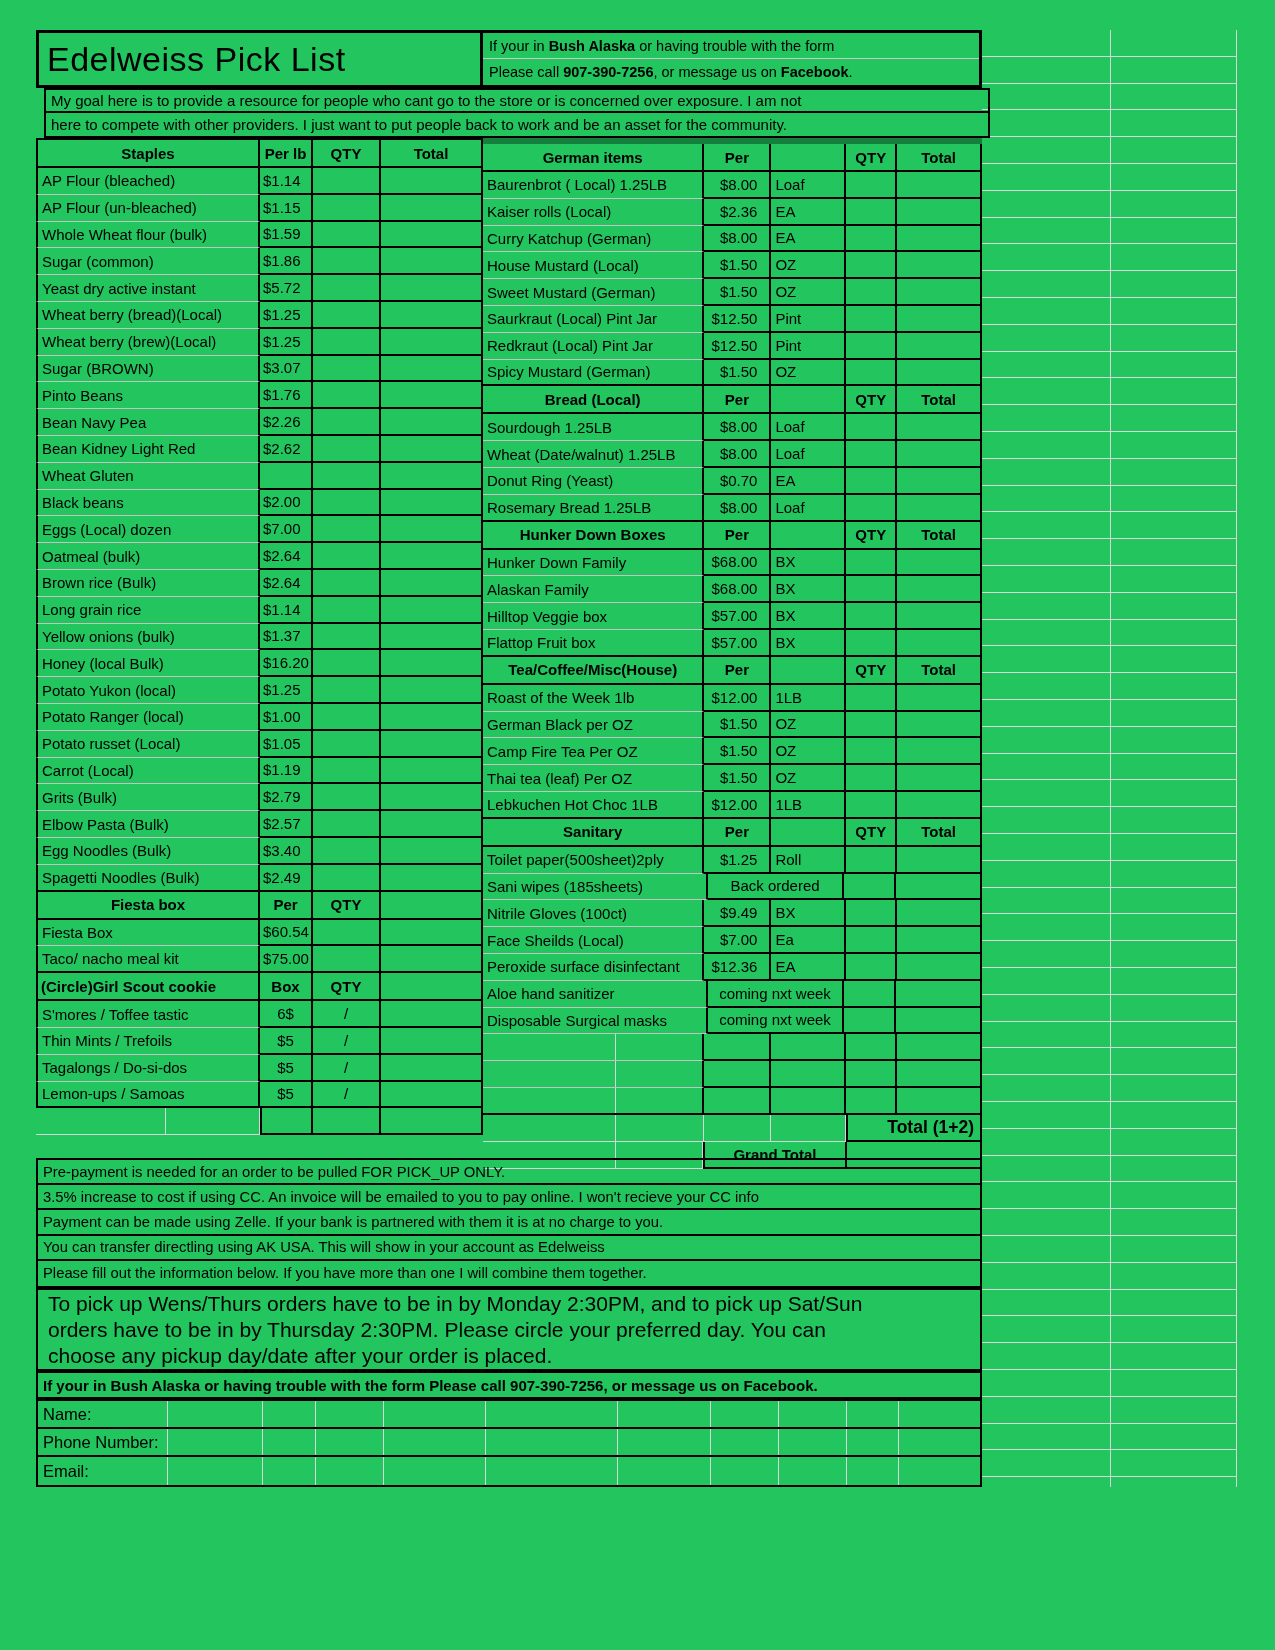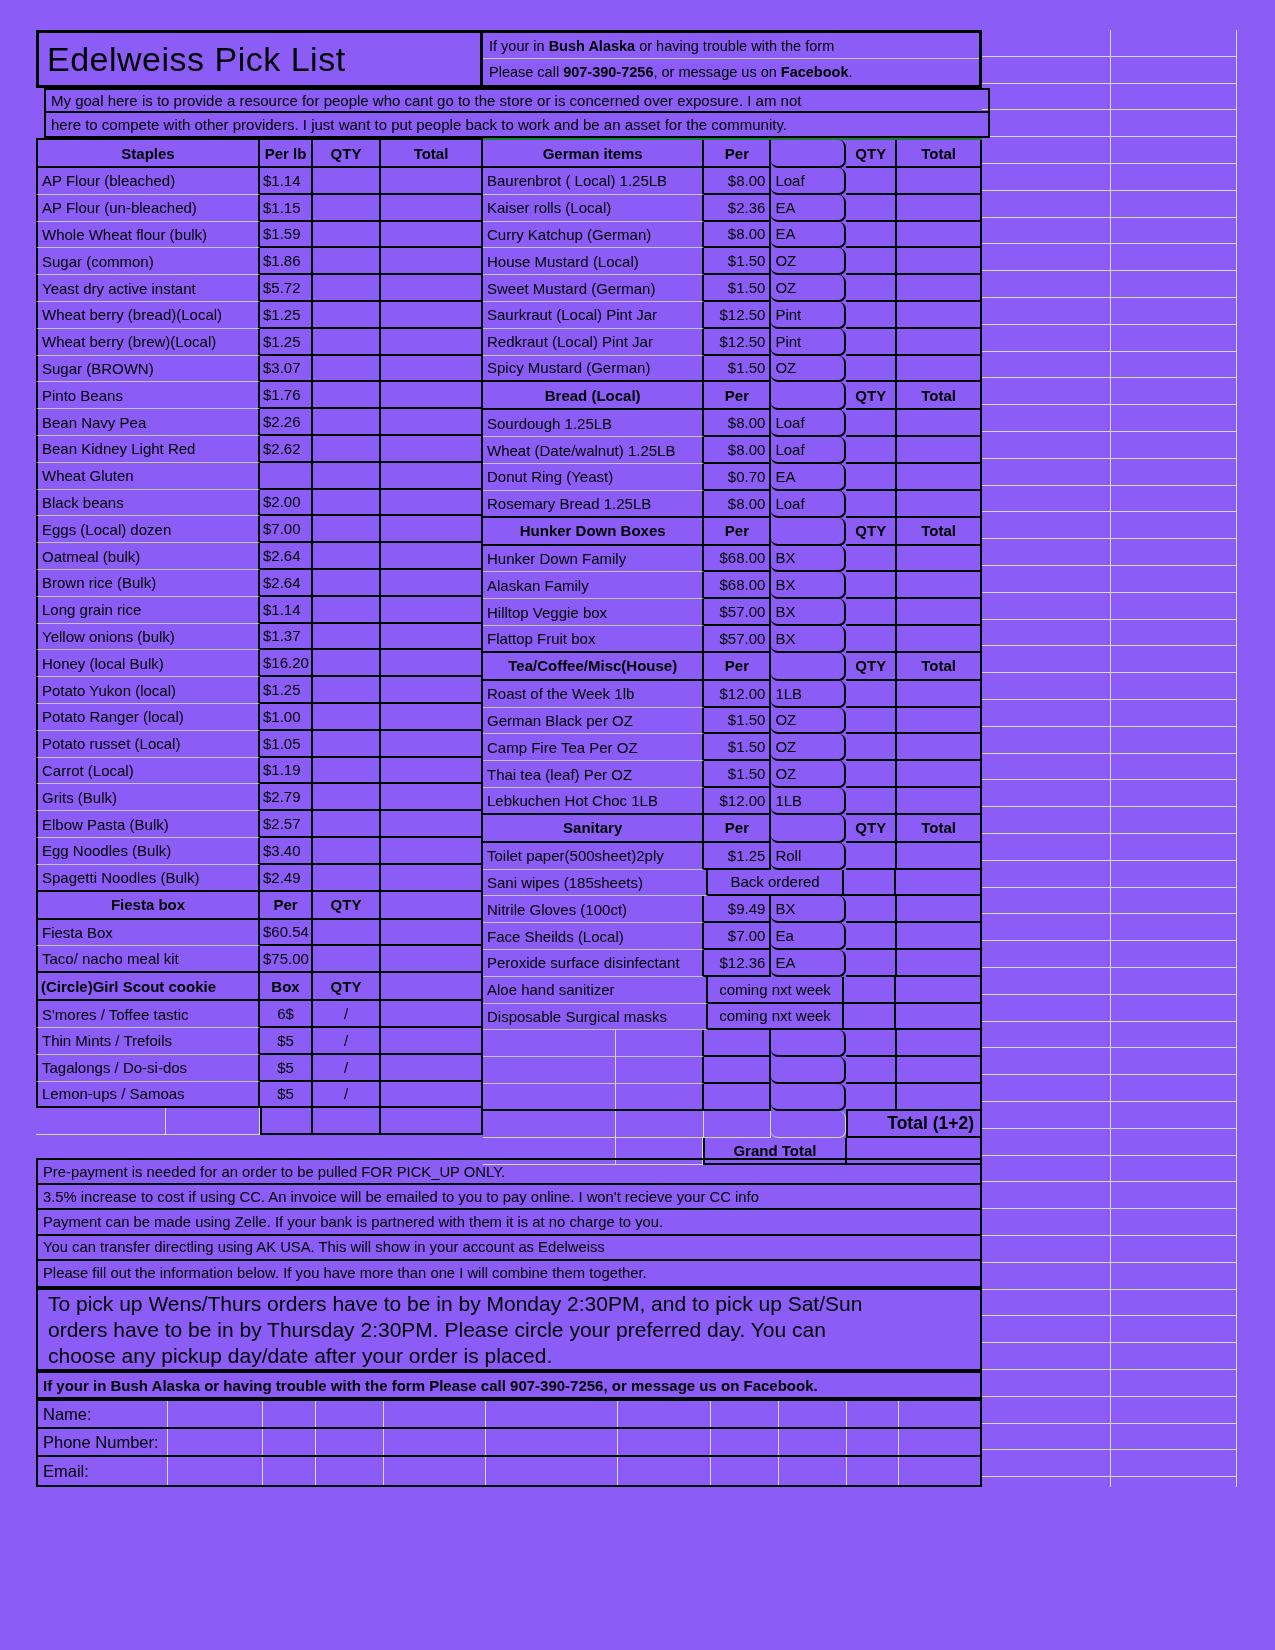--- a/index.html
+++ b/index.html
@@ -1,16 +1,16 @@
 <!DOCTYPE html>
 <html><head>
 <meta charset="utf-8">
 <style>
   html,body{margin:0;padding:0;background:#fff;}
-  #page{position:relative;width:1275px;height:1650px;background:#8b5cf6;color:#000;
+  #page{position:relative;width:1275px;height:1650px;background:#22c55e;color:#000;
         font-family:"Liberation Sans",sans-serif;overflow:hidden;}
 
   
   #mgrid{position:absolute;left:982px;top:30px;width:255px;height:1457px;
          border-right:1px solid #d6d6d6;box-sizing:border-box;
          background:repeating-linear-gradient(to bottom,transparent 0,transparent 25.8px,#d8d8d8 25.8px,#d8d8d8 26.8px);}
   .vd{position:absolute;top:0;bottom:0;width:1px;background:#d6d6d6;}
 
   
   #titleblock{position:absolute;left:36px;top:30px;width:946px;height:58px;
@@ -23,45 +23,45 @@
   .notice-line:first-child{border-bottom:1px solid #c9c9c9;}
   .b{font-weight:700;}
 
   
   #intro{position:absolute;left:44px;top:88px;width:946px;height:50px;border:2px solid #000;box-sizing:border-box;}
   .intro-line{height:23px;display:flex;align-items:center;padding-left:5px;font-size:15px;white-space:nowrap;box-sizing:border-box;}
   .intro-line:first-child{border-bottom:2px solid #000;}
 
   
   #left-table{position:absolute;left:36px;top:138px;width:447px;border-top:2px solid #000;}
-  #right-table{position:absolute;left:483px;top:138px;width:499px;border-top:2px solid #15803d;}
+  #right-table{position:absolute;left:483px;top:138px;width:499px;border-top:6px solid #15803d;}
   .row{display:flex;}
   .r-hdr{height:28px;}
   .r-data{height:26.8px;}
   .r-tot{height:27px;}
   .c{box-sizing:border-box;height:100%;border-right:2px solid #000;border-bottom:2px solid #000;
      display:flex;align-items:center;font-size:15px;white-space:nowrap;overflow:hidden;}
   .first{border-left:2px solid #000;}
   .hd{font-weight:700;justify-content:center;}
   .hd.al{justify-content:flex-start;padding-left:3px;}
   .item{border-bottom:1px solid #c4c4c4;padding-left:4px;}
   .bb{border-bottom:2px solid #000 !important;}
   .per-l{padding-left:3px;}
-  .per-r{justify-content:flex-end;padding-right:4px;}
+  .per-r{justify-content:flex-end;padding-right:12px;}
   .unit{padding-left:4px;}
   .ctr{justify-content:center;}
   .blank{border:none;border-right:1px solid #d6d6d6;border-bottom:1px solid #d6d6d6;position:relative;}
   .split{position:relative;}
   .bl{border-left:2px solid #000;}
   .b17{font-weight:700;font-size:17.5px;justify-content:flex-end;padding-right:6px;}
   .gl{font-weight:700;justify-content:center;}
   
   .w-lit{width:224px;}.w-lper{width:53px;}.w-lqty{width:68px;}.w-ltot{width:102px;}
   
-  .w-rit{width:225px;}.w-rper{width:68px;}.w-runit{width:76px;border-radius:7px;}.w-rqty{width:52px;}.w-rtot{width:86px;}
+  .w-rit{width:225px;}.w-rper{width:68px;}.w-runit{width:76px;}.w-rqty{width:52px;}.w-rtot{width:86px;}
   .w-rspan{width:136px;}.w-rhi{width:148px;}.w-rjk{width:138px;}
 
   
   #notes{position:absolute;left:36px;top:1158px;width:946px;height:130px;border:2px solid #000;box-sizing:border-box;}
   .note-row{height:25.2px;border-bottom:2px solid #000;display:flex;align-items:center;
             padding-left:5px;font-size:14.8px;white-space:nowrap;box-sizing:border-box;}
   .note-row:last-child{border-bottom:none;}
   #pickup{position:absolute;left:36px;top:1288px;width:946px;height:83px;border:2px solid #000;
           box-sizing:border-box;padding:1px 0 0 10px;}
   .pickup-line{font-size:21px;line-height:26px;white-space:nowrap;}

